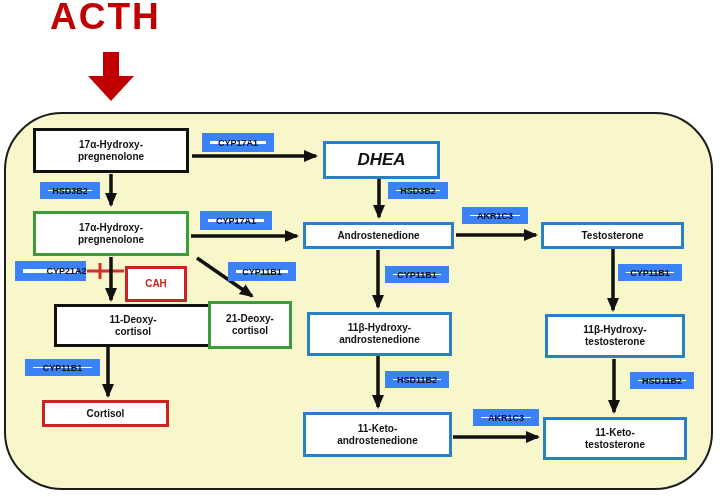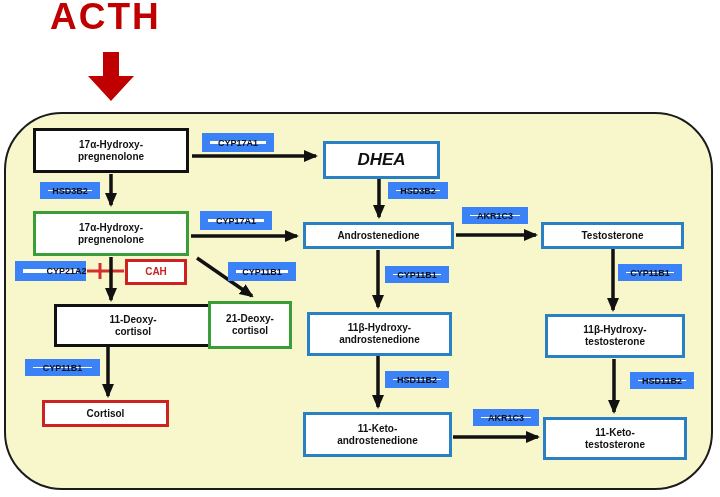--- a/index.html
+++ b/index.html
@@ -78,21 +78,21 @@
   </div>
 
   <div class="node b-blue" style="left:303px;top:222px;width:151px;height:27px;">
     <span>Androstenedione</span>
   </div>
 
   <div class="node b-blue" style="left:541px;top:222px;width:143px;height:27px;">
     <span>Testosterone</span>
   </div>
 
-  <div class="node b-red t-red" style="left:125px;top:259px;width:62px;height:26px;">
+  <div class="node b-red t-red" style="left:125px;top:266px;width:62px;height:36px;">
     <span>CAH</span>
   </div>
 
   <div class="node b-black" style="left:54px;top:304px;width:158px;height:43px;">
     <span>11-Deoxy-</span>
     <span>cortisol</span>
   </div>
 
   <div class="node b-green" style="left:208px;top:301px;width:84px;height:48px;text-align:right;">
     <span>21-Deoxy-</span>

